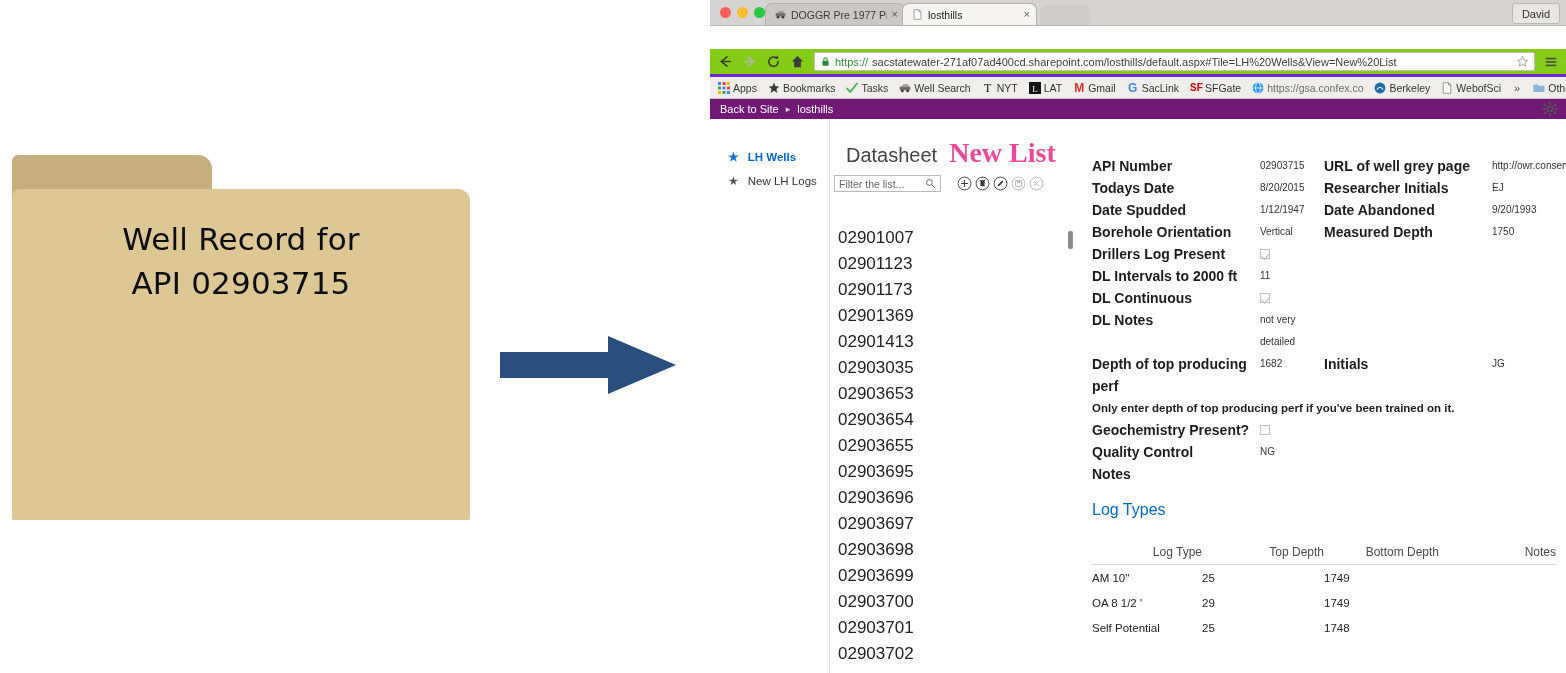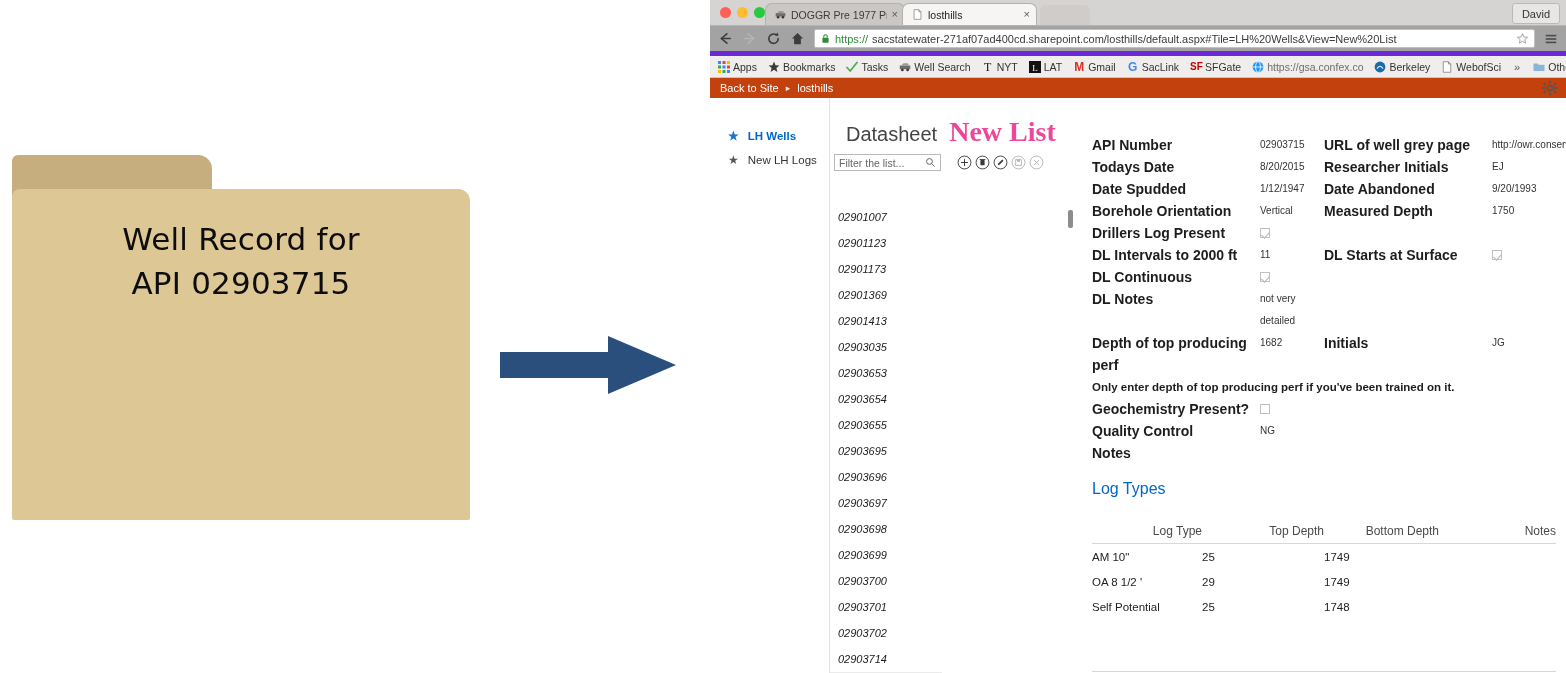--- a/index.html
+++ b/index.html
@@ -81,23 +81,23 @@
   }
   .profile-btn{
     position:absolute;right:6px;top:3px;height:19px;
     padding:0 9px;
     display:flex;align-items:center;
     background:#e8e6e4;border:1px solid #bbb8b5;border-radius:3px;
     font-size:11px;color:#333;
   }
 
   .chrome-toolbar{
-    position:relative;height:25px;background:#a3a3a3;
-    border-bottom:5px solid #6d28d9;
-    display:flex;align-items:center;padding:0 8px;gap:9px;
+    position:relative;height:25px;background:#84cc16;
+    border-bottom:3px solid #6d28d9;
+    display:flex;align-items:center;padding:0 8px;gap:9px;margin-top:23px;
   }
   .navbtn{width:15px;height:15px;flex:none;}
   .omnibox{
     flex:1;height:17px;background:#fff;
     border:1px solid #c2bfbc;border-radius:2px;
     display:flex;align-items:center;gap:4px;padding:0 5px;
     font-size:11px;overflow:hidden;white-space:nowrap;
   }
   .url-secure{color:#2d8a37;}
   .url-rest{color:#3a3a3a;}
@@ -111,21 +111,21 @@
     font-size:10.5px;color:#333;white-space:nowrap;
   }
   .bm{display:flex;align-items:center;gap:3px;}
   .bm-ico{width:12px;height:12px;flex:none;display:block;}
   .bm.faded{color:#6d6d6d;}
   .chev{color:#555;font-size:11px;padding:0 2px;}
   .bm.other{margin-left:auto;}
 
   
   .suitebar{
-    position:relative;height:20px;background:#c2410c;
+    position:relative;height:20px;background:#701a75;
     display:flex;align-items:center;padding:0 10px;
     font-size:11px;color:#fff;gap:7px;
   }
   .suitebar a{color:#fff;text-decoration:none;}
   .suitebar .sep{font-size:9px;opacity:.85;}
   .gear-wrap{position:absolute;right:8px;top:2px;width:16px;height:16px;}
 
   
   .sp-body{position:relative;height:582px;background:#fff;display:flex;}
   .sp-left{
@@ -167,23 +167,22 @@
   .filter-box input::placeholder{color:#666;}
   .mag{width:11px;height:11px;flex:none;}
 
   .cmdbar{display:flex;align-items:center;gap:3px;}
   .cmd{width:15px;height:15px;}
 
   .itemlist{position:absolute;left:0;top:50px;width:225px;}
   .listrow{
     height:26px;line-height:26px;
     padding-left:8px;
-    font-size:11px;color:#222;
+    font-size:17px;color:#222;
     width:104px;
-    font-style:italic;
   }
   .listrow.selected{background:#ebebeb;}
   .scrollthumb{
     position:absolute;left:238px;top:6px;
     width:5px;height:18px;background:#8c8c8c;border-radius:2px;
   }
 
   
   .detail{position:absolute;left:262px;top:36px;right:10px;}
   .frow{display:flex;margin-bottom:0;}
@@ -565,24 +564,20 @@
             <span class="flabel">Drillers Log Present</span>
             <span class="chk on"></span>
           </div>
           <div class="fcol"></div>
         </div>
 
         <div class="frow">
           <div class="fcol">
             <span class="flabel">DL Intervals to 2000 ft</span>
             <span class="fvalue">11</span>
-          </div>
-          <div class="fcol">
-            <span class="flabel">DL Starts at Surface</span>
-            <span class="chk on"></span>
           </div>
         </div>
 
         <div class="frow">
           <div class="fcol">
             <span class="flabel">DL Continuous</span>
             <span class="chk on"></span>
           </div>
           <div class="fcol"></div>
         </div>

